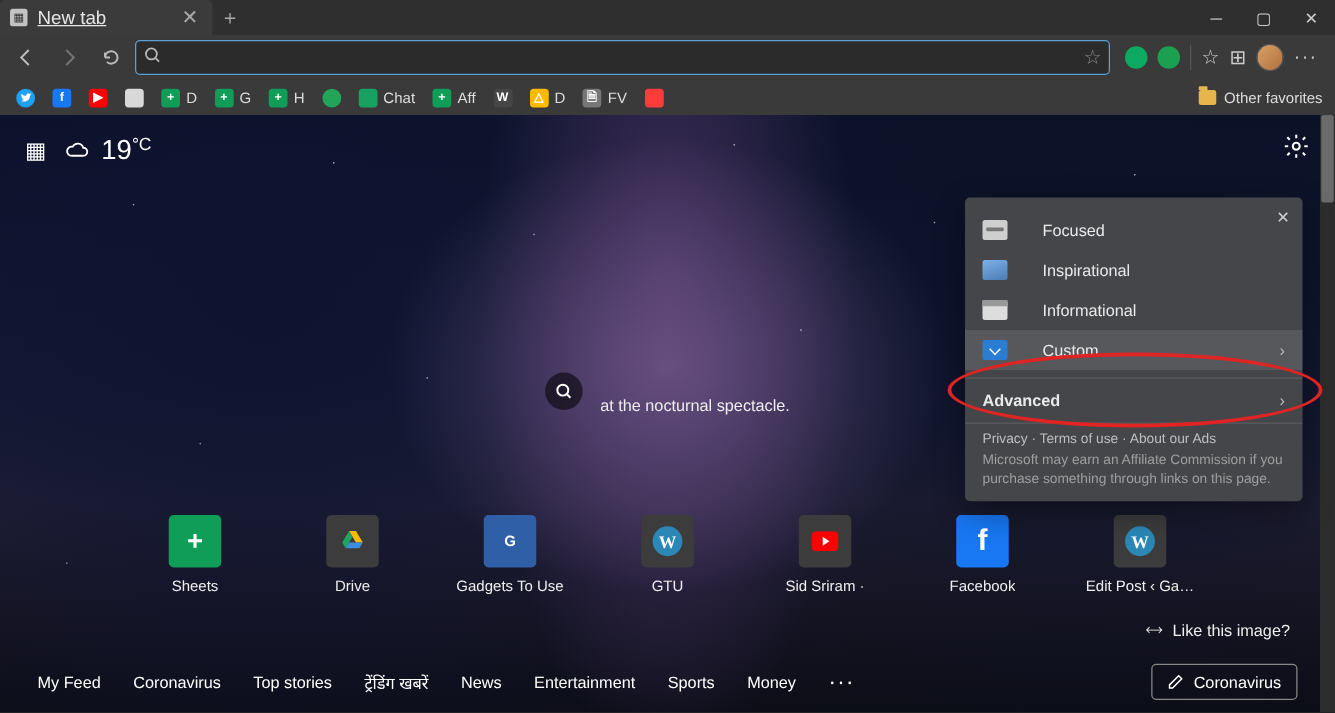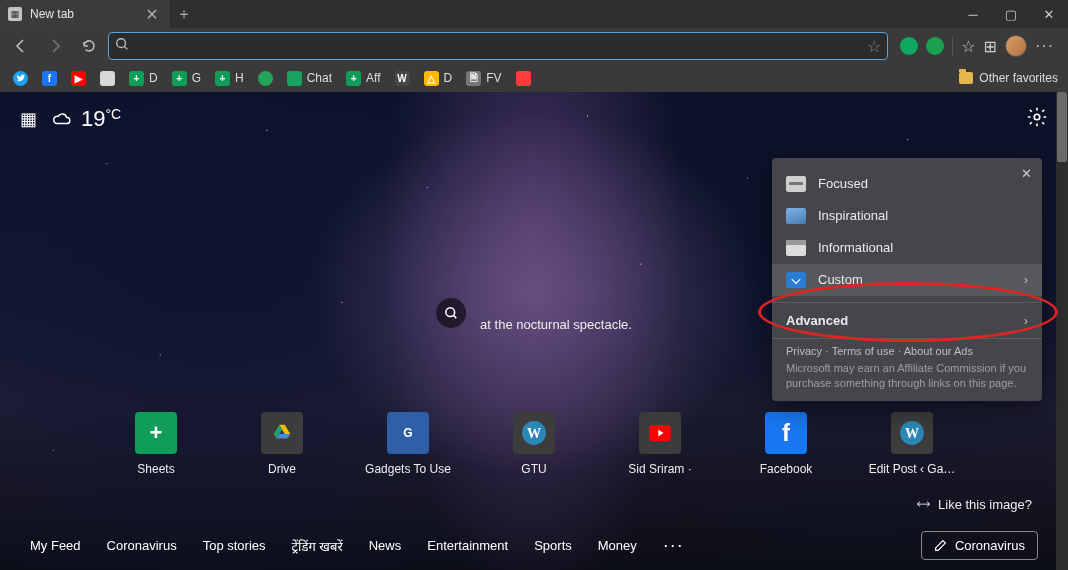--- a/index.html
+++ b/index.html
@@ -1,21 +1,21 @@
 <!DOCTYPE html>
 <html><head>
 <meta charset="utf-8">
 <style>
   * { box-sizing: border-box; margin: 0; padding: 0; }
   html, body { width: 1068px; height: 570px; overflow: hidden; font-family: "Segoe UI", Arial, sans-serif; background: #2b2b2b; color: #e6e6e6; }
   
   .titlebar { height: 28px; background: #2f2f2f; display: flex; align-items: center; }
   .tab { background: #3b3b3b; height: 28px; display: flex; align-items: center; padding: 0 10px 0 8px; border-radius: 4px 4px 0 0; min-width: 170px; }
   .tab-icon { width: 14px; height: 14px; background: #c3c3c3; border-radius: 2px; margin-right: 8px; display:flex;align-items:center;justify-content:center;font-size:9px;color:#333;}
-  .tab-title { font-size: 12px; color: #e6e6e6; flex: 1; }
+  .tab-title { font-size: 15px; color: #e6e6e6; flex: 1; text-decoration: underline; }
   .tab-close { width: 16px; height: 16px; display: flex; align-items: center; justify-content: center; color: #aaa; cursor:pointer;}
   .new-tab { width: 28px; height: 28px; display: flex; align-items: center; justify-content: center; color: #aaa; cursor:pointer;}
   .win-controls { margin-left: auto; display: flex; }
   .win-btn { width: 38px; height: 28px; display: flex; align-items: center; justify-content: center; color: #ccc; font-size: 13px; cursor:pointer;}
   
   .toolbar { height: 36px; background: #3a3a3a; display: flex; align-items: center; padding: 0 6px; gap: 4px; }
   .tbtn { width: 30px; height: 30px; display: flex; align-items: center; justify-content: center; color: #bbb; border-radius:4px; cursor:pointer;}
   .omnibox { flex: 1; height: 28px; background: #2b2b2b; border: 1px solid #5aa1d8; border-radius: 4px; display: flex; align-items: center; padding: 0 6px; }
   .omnibox .search-icon { color: #bbb; margin-right: 6px; }
   .omnibox input { flex: 1; background: transparent; border: none; outline: none; color: #ddd; font-size: 13px; }
@@ -89,21 +89,21 @@
   .feednav { position:absolute; bottom:10px; left:0; right:0; display:flex; align-items:center; gap:26px; padding:0 30px; color:#fff; font-size:13px;}
   .feednav .nav-item { cursor:pointer; }
   .feednav .nav-item.active { font-weight:400; }
   .feednav .more { font-size:18px; letter-spacing:1px; cursor:pointer;}
   .personalise { margin-left:auto; border:1px solid #888; border-radius:4px; padding:6px 12px; display:flex; align-items:center; gap:8px; cursor:pointer;}
 
   
   .popover { position:absolute; top:66px; right:26px; width:270px; background:rgba(70,72,74,.97); border-radius:4px; box-shadow: 0 8px 24px rgba(0,0,0,.4); color:#eaeaea; font-size:13px; padding:10px 0 8px; z-index:5;}
   .popover-close { position:absolute; right:6px; top:4px; color:#ccc; cursor:pointer; padding:4px;}
   .popover h3 { font-size:15px; font-weight:600; padding:0 14px 8px; }
-  .pl-item { display:flex; gap:12px; padding:8px 14px; cursor:pointer;}
+  .pl-item { display:flex; align-items:center; gap:28px; padding:8px 14px; cursor:pointer;}
   .pl-item.selected { background:rgba(255,255,255,.10);}
   .pl-thumb { width:20px; height:16px; background:#cfcfcf; border-radius:2px; flex-shrink:0; position:relative;}
   .pl-thumb.focused::after{content:'';position:absolute;left:3px;right:3px;top:6px;height:3px;background:#777;border-radius:1px;}
   .pl-thumb.insp{background:linear-gradient(160deg,#7db1e8,#4a7cb3);}
   .pl-thumb.info{background:#ddd;}
   .pl-thumb.info::before{content:'';position:absolute;left:0;right:0;top:0;height:5px;background:#999;}
   .pl-thumb.custom{background:#2b7cd3;}
   .pl-thumb.custom::after{content:'';position:absolute;left:4px;top:3px;width:10px;height:10px;border-left:2px solid #fff;border-bottom:2px solid #fff;transform:rotate(-45deg) scale(.55) translate(2px,-2px);}
   .pl-chevron { margin-left:auto; color:#bbb;}
   .adv { display:flex; align-items:center; padding:10px 14px; font-weight:600; border-top:1px solid rgba(255,255,255,.12); margin-top:6px; cursor:pointer;}

